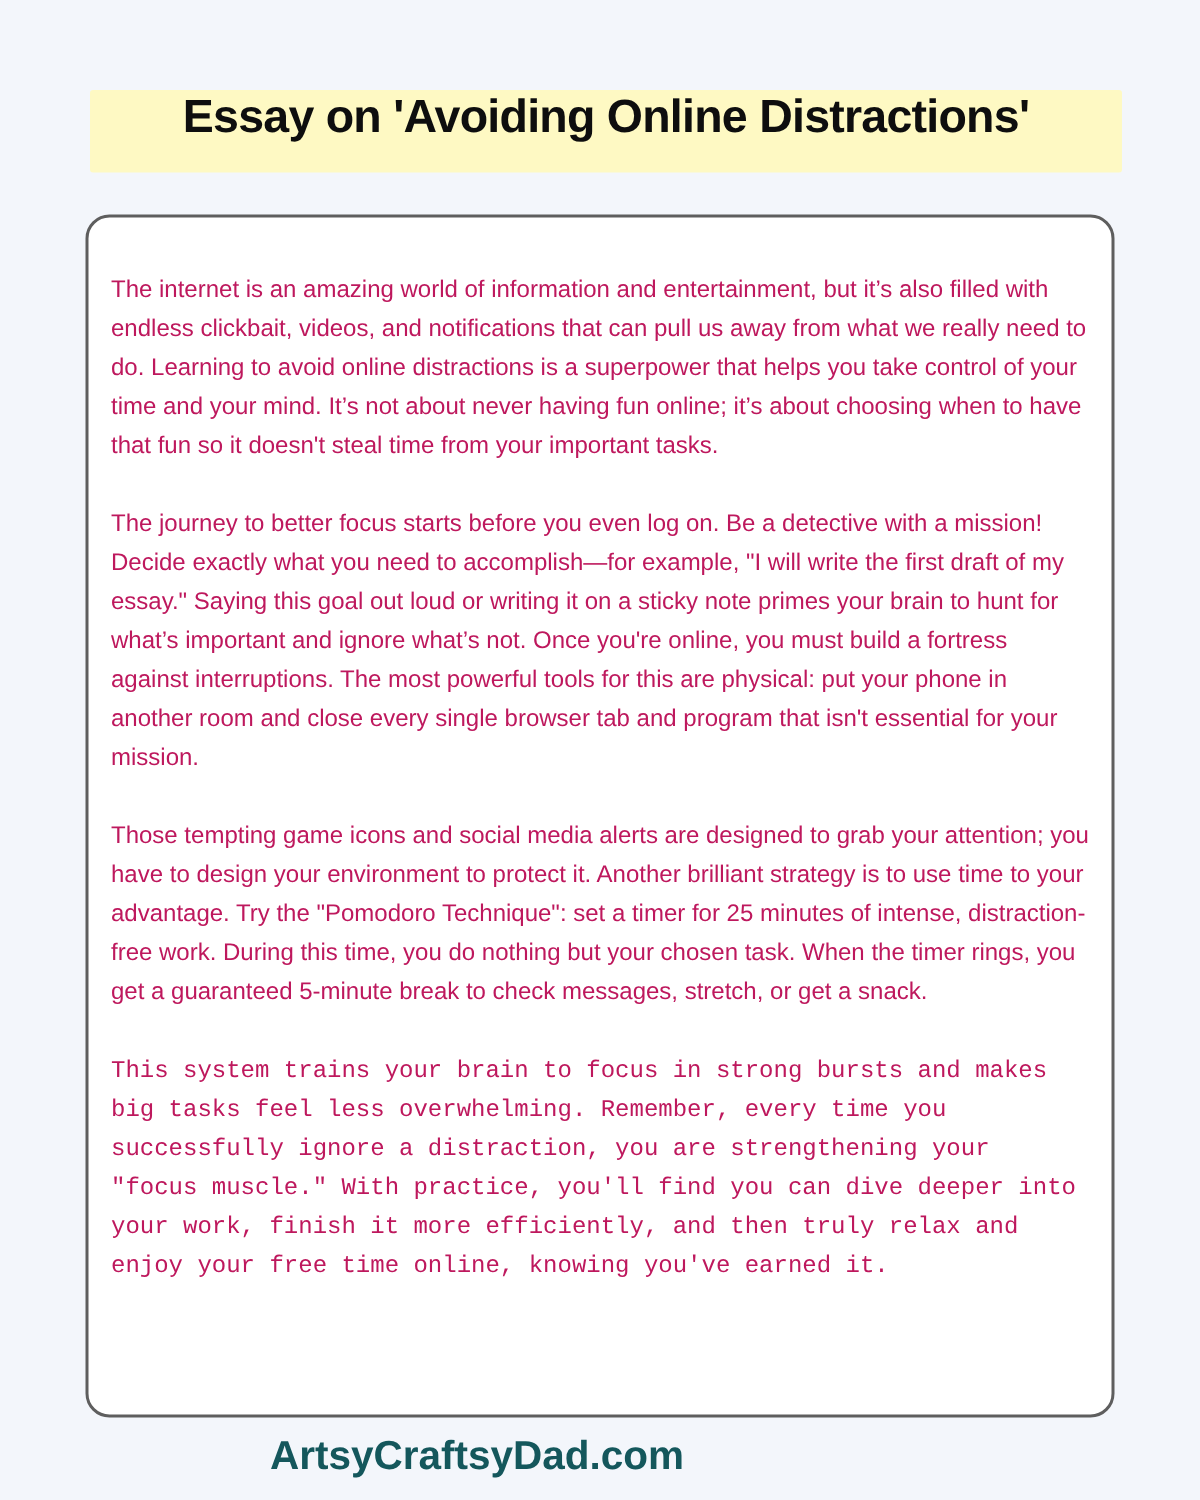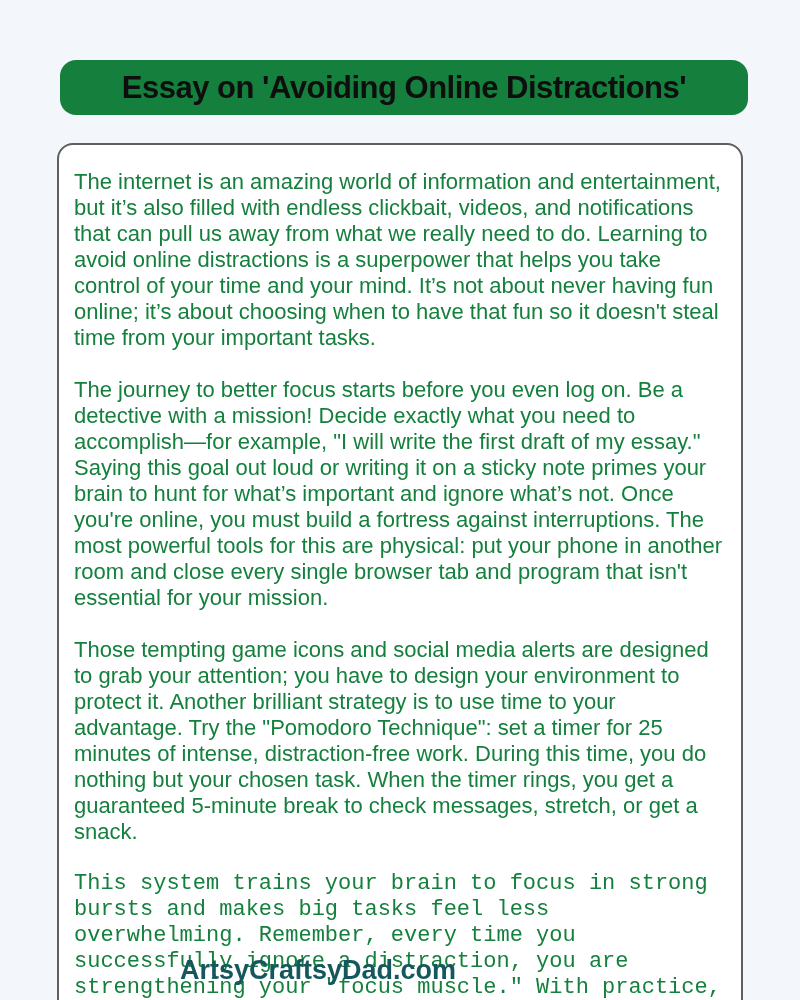--- a/index.html
+++ b/index.html
@@ -13,24 +13,24 @@
     background: #f3f6fb;
     font-family: "Liberation Sans", sans-serif;
     overflow: hidden;
   }
   .banner {
     position: absolute;
     left: 60px;
     top: 60px;
     width: 688px;
     height: 55px;
-    background: #15803d;
-    border-radius: 16px;
+    background: #fef9c3;
+    border-radius: 2px;
     display: flex;
-    align-items: center;
+    align-items: flex-start;
     justify-content: center;
     box-sizing: border-box;
   }
   .banner-title {
     font-size: 31px;
     font-weight: bold;
     letter-spacing: -0.5px;
     color: #0e0e0e;
     white-space: nowrap;
   }
@@ -40,24 +40,24 @@
     top: 143px;
     width: 686px;
     min-height: 802px;
     box-sizing: border-box;
     background: #ffffff;
     border: 2px solid #5e5e5e;
     border-radius: 16px;
     padding: 24px 15px 20px 15px;
   }
   .essay-card p {
-    margin: 0 0 26px 0;
-    font-size: 22px;
+    margin: 12px 0 26px 0;
+    font-size: 16px;
     line-height: 26px;
-    color: #15803d;
+    color: #be185d;
   }
   .essay-card p:last-child {
     margin-bottom: 0;
     font-family: Liberation Mono, monospace;
   }
   .footer {
     position: absolute;
     left: 0;
     top: 955px;
     width: 636px;

